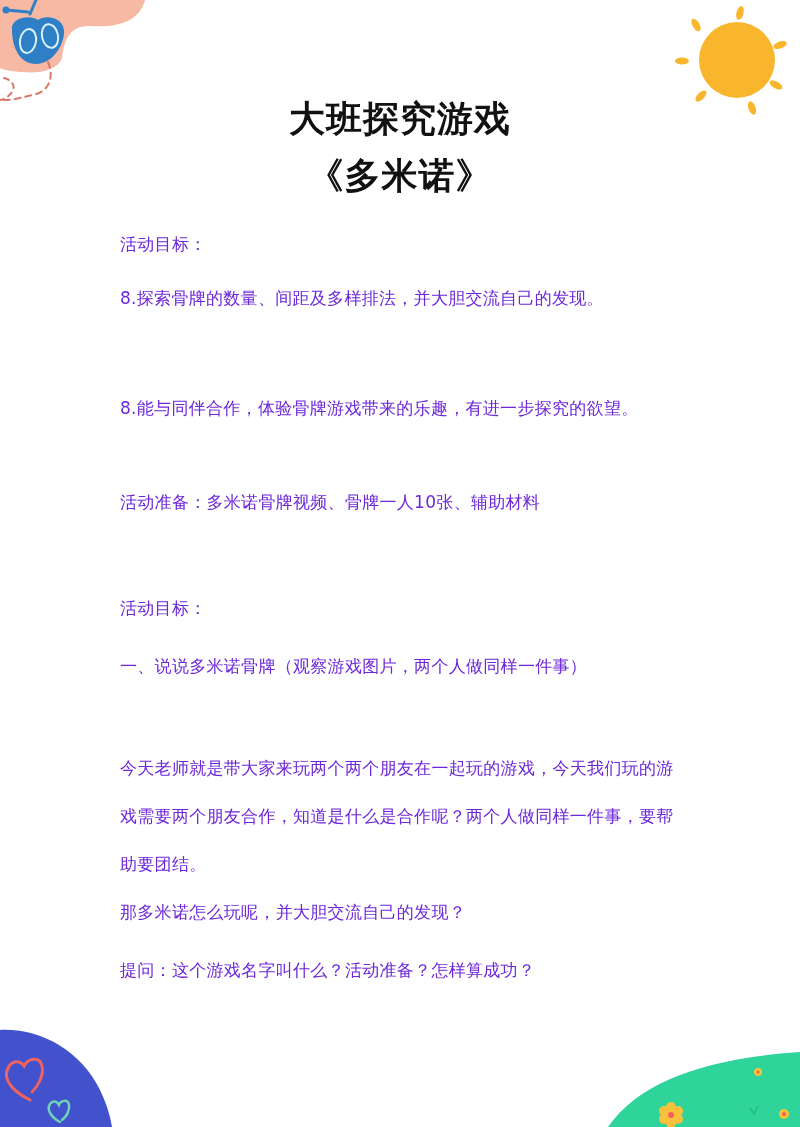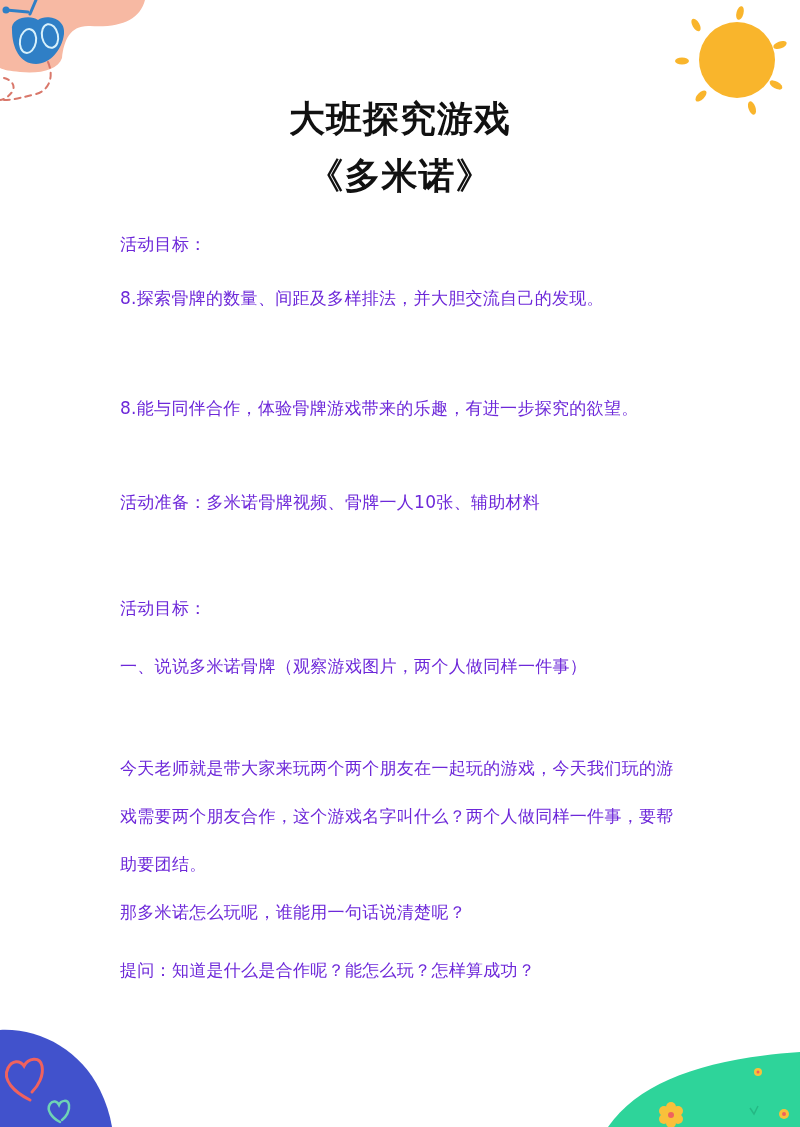--- a/index.html
+++ b/index.html
@@ -79,15 +79,15 @@
 
 <div id="title1" class="title">大班探究游戏</div>
 <div id="title2" class="title">《多米诺》</div>
 
 <div class="para" style="top:220px">活动目标：</div>
 <div class="para" style="top:274px">8.探索骨牌的数量、间距及多样排法，并大胆交流自己的发现。</div>
 <div class="para" style="top:384px">8.能与同伴合作，体验骨牌游戏带来的乐趣，有进一步探究的欲望。</div>
 <div class="para" style="top:478px">活动准备：多米诺骨牌视频、骨牌一人10张、辅助材料</div>
 <div class="para" style="top:584px">活动目标：</div>
 <div class="para" style="top:642px">一、说说多米诺骨牌（观察游戏图片，两个人做同样一件事）</div>
-<div class="para" style="top:744px">今天老师就是带大家来玩两个两个朋友在一起玩的游戏，今天我们玩的游戏需要两个朋友合作，这个游戏名字叫什么？两个人做同样一件事，要帮助要团结。</div>
-<div class="para" style="top:888px">那多米诺怎么玩呢，谁能用一句话说清楚呢？</div>
-<div class="para" style="top:946px">提问：知道是什么是合作呢？能怎么玩？怎样算成功？</div>
+<div class="para" style="top:744px">今天老师就是带大家来玩两个两个朋友在一起玩的游戏，今天我们玩的游戏需要两个朋友合作，知道是什么是合作呢？两个人做同样一件事，要帮助要团结。</div>
+<div class="para" style="top:888px">那多米诺怎么玩呢，并大胆交流自己的发现？</div>
+<div class="para" style="top:946px">提问：这个游戏名字叫什么？活动准备？怎样算成功？</div>
 
 </body></html>

